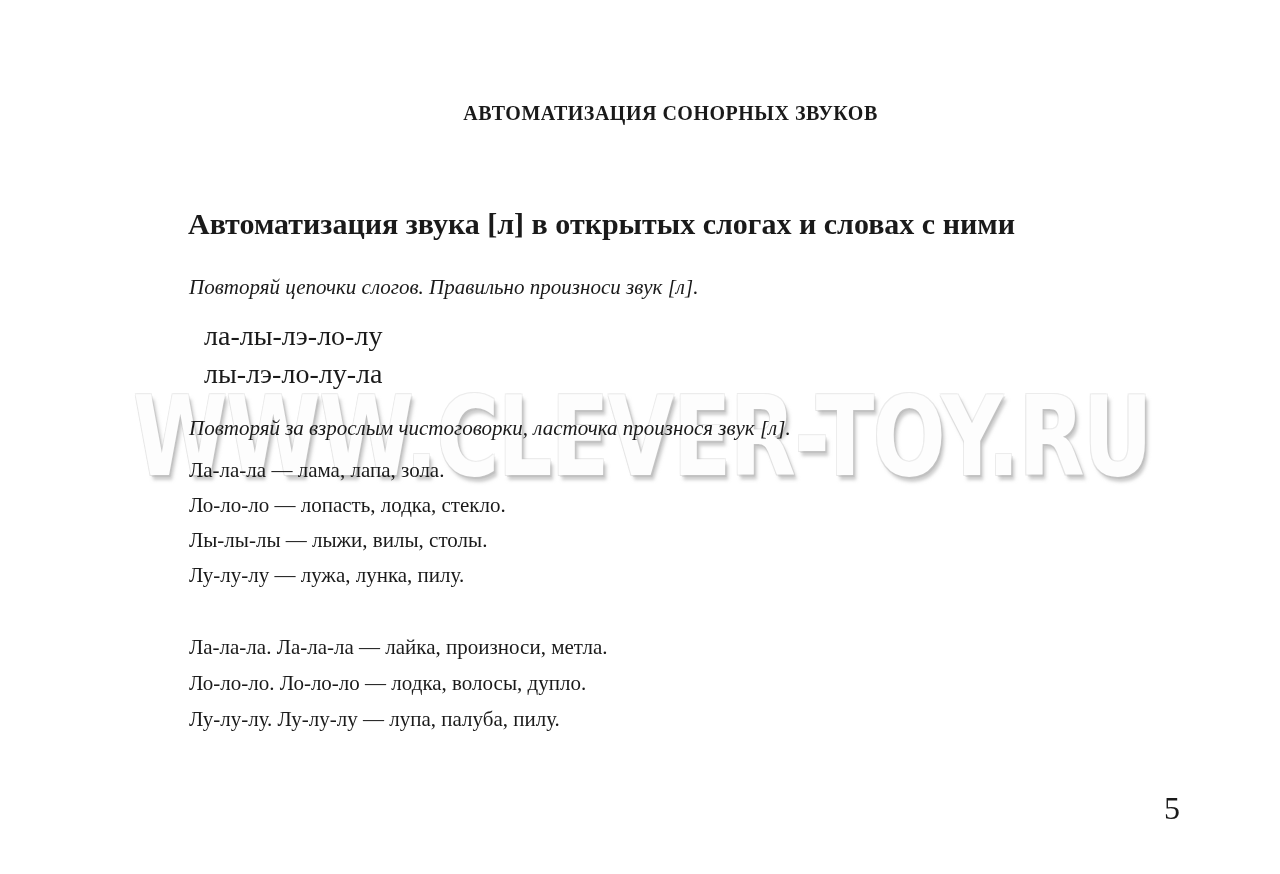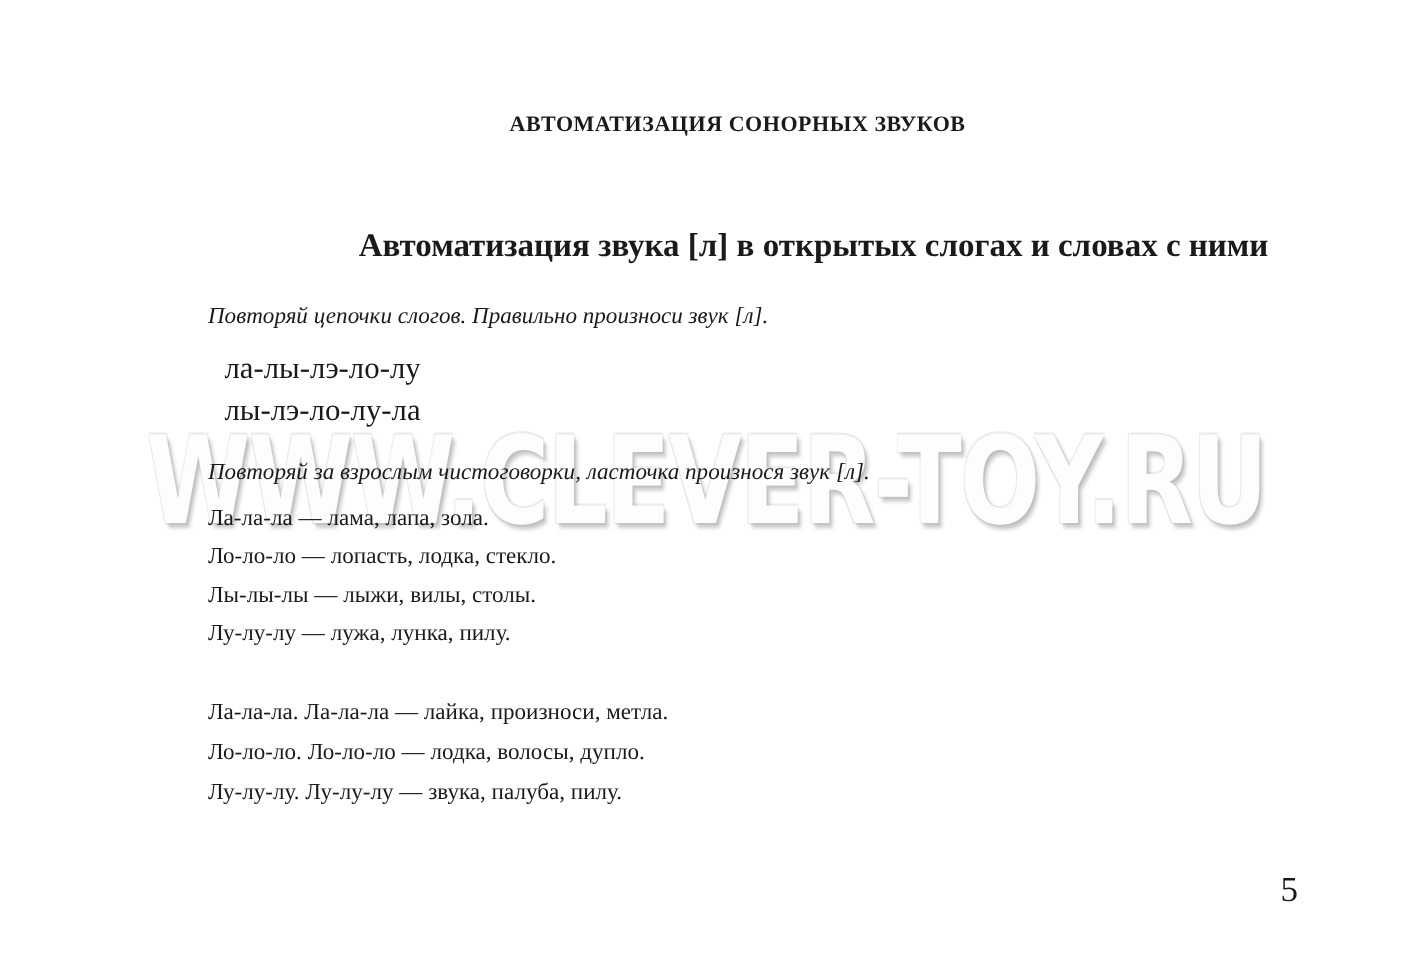--- a/index.html
+++ b/index.html
@@ -55,21 +55,21 @@
     font-weight: bold;
     letter-spacing: 0.5px;
     line-height: 1;
   }
   .subtitle {
     position: absolute;
     left: 188px;
     width: 965px;
     top: 209px;
     margin: 0;
-    text-align: right;
+    text-align: left;
     font-size: 30px;
     font-weight: bold;
     line-height: 1;
   }
   .instr {
     position: absolute;
     left: 189px;
     margin: 0;
     font-size: 21px;
     font-style: italic;
@@ -129,19 +129,19 @@
     <div class="block block-1">
       <div>Ла-ла-ла — лама, лапа, зола.</div>
       <div>Ло-ло-ло — лопасть, лодка, стекло.</div>
       <div>Лы-лы-лы — лыжи, вилы, столы.</div>
       <div>Лу-лу-лу — лужа, лунка, пилу.</div>
     </div>
 
     <div class="block block-2">
       <div>Ла-ла-ла. Ла-ла-ла — лайка, произноси, метла.</div>
       <div>Ло-ло-ло. Ло-ло-ло — лодка, волосы, дупло.</div>
-      <div>Лу-лу-лу. Лу-лу-лу — звука, палуба, пилу.</div>
+      <div>Лу-лу-лу. Лу-лу-лу — лупа, палуба, пилу.</div>
     </div>
 
     <div class="pagenum">5</div>
 
   </div>
 </div>
 
 </body></html>

